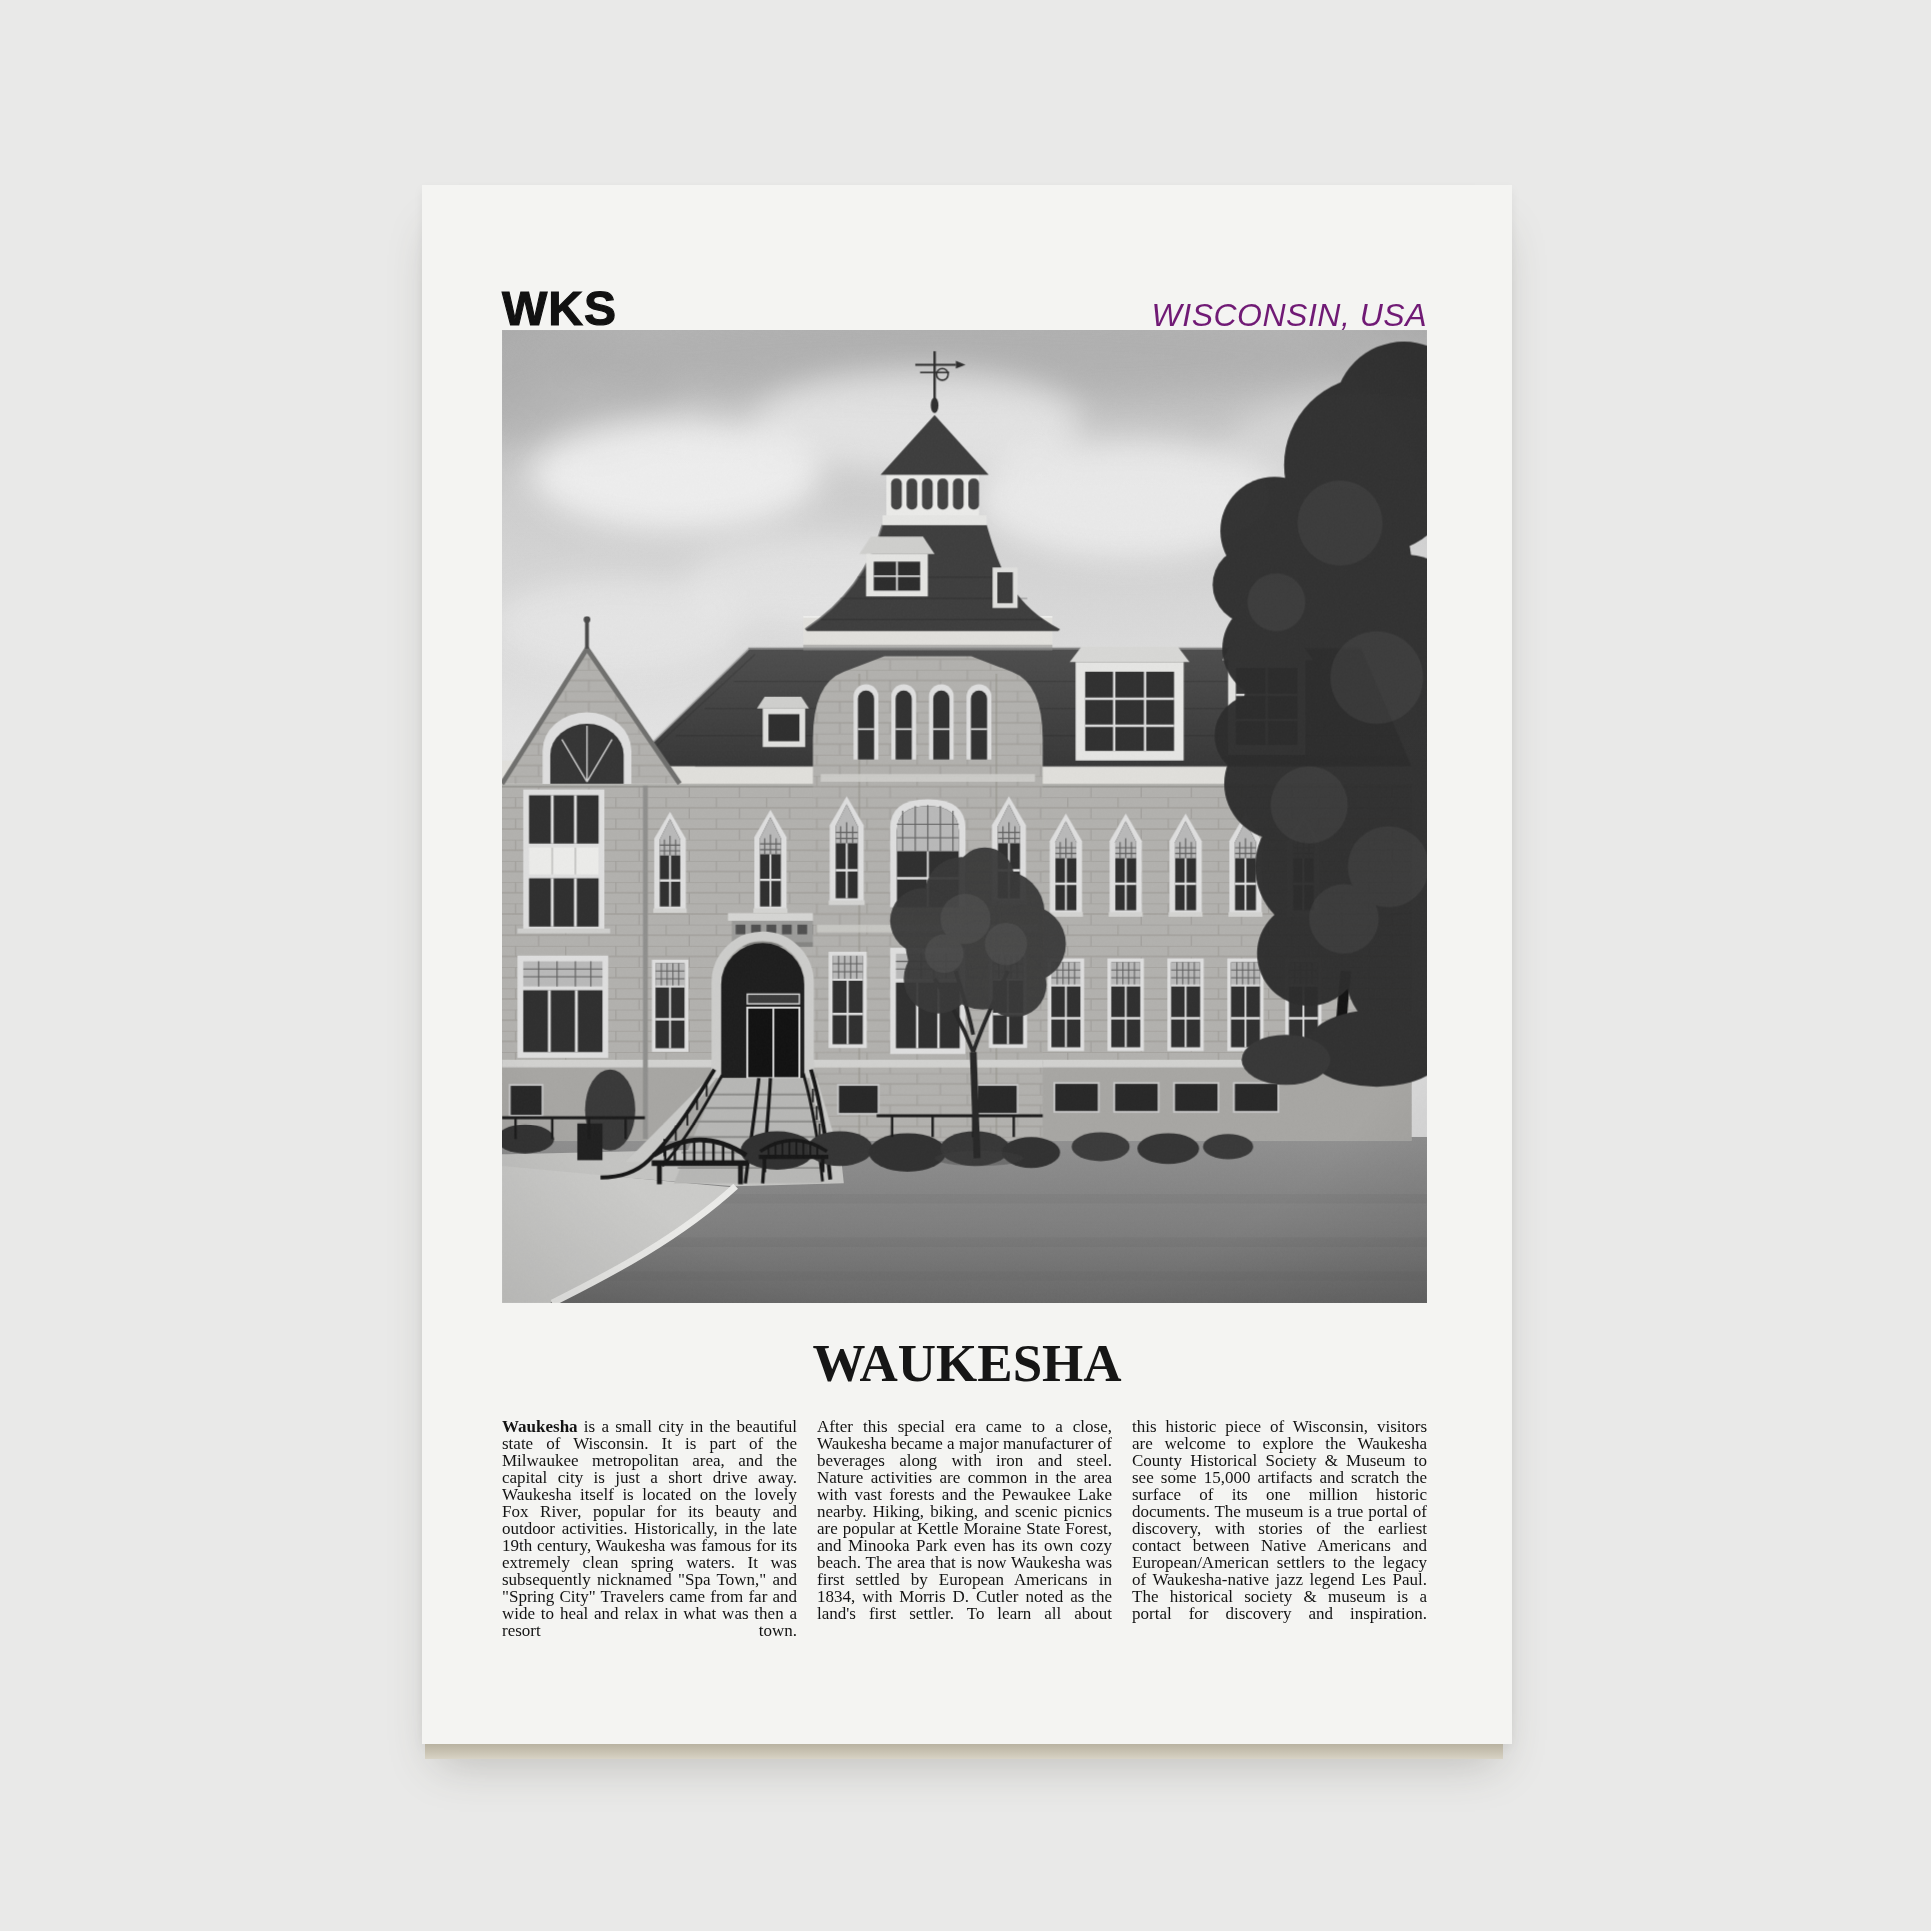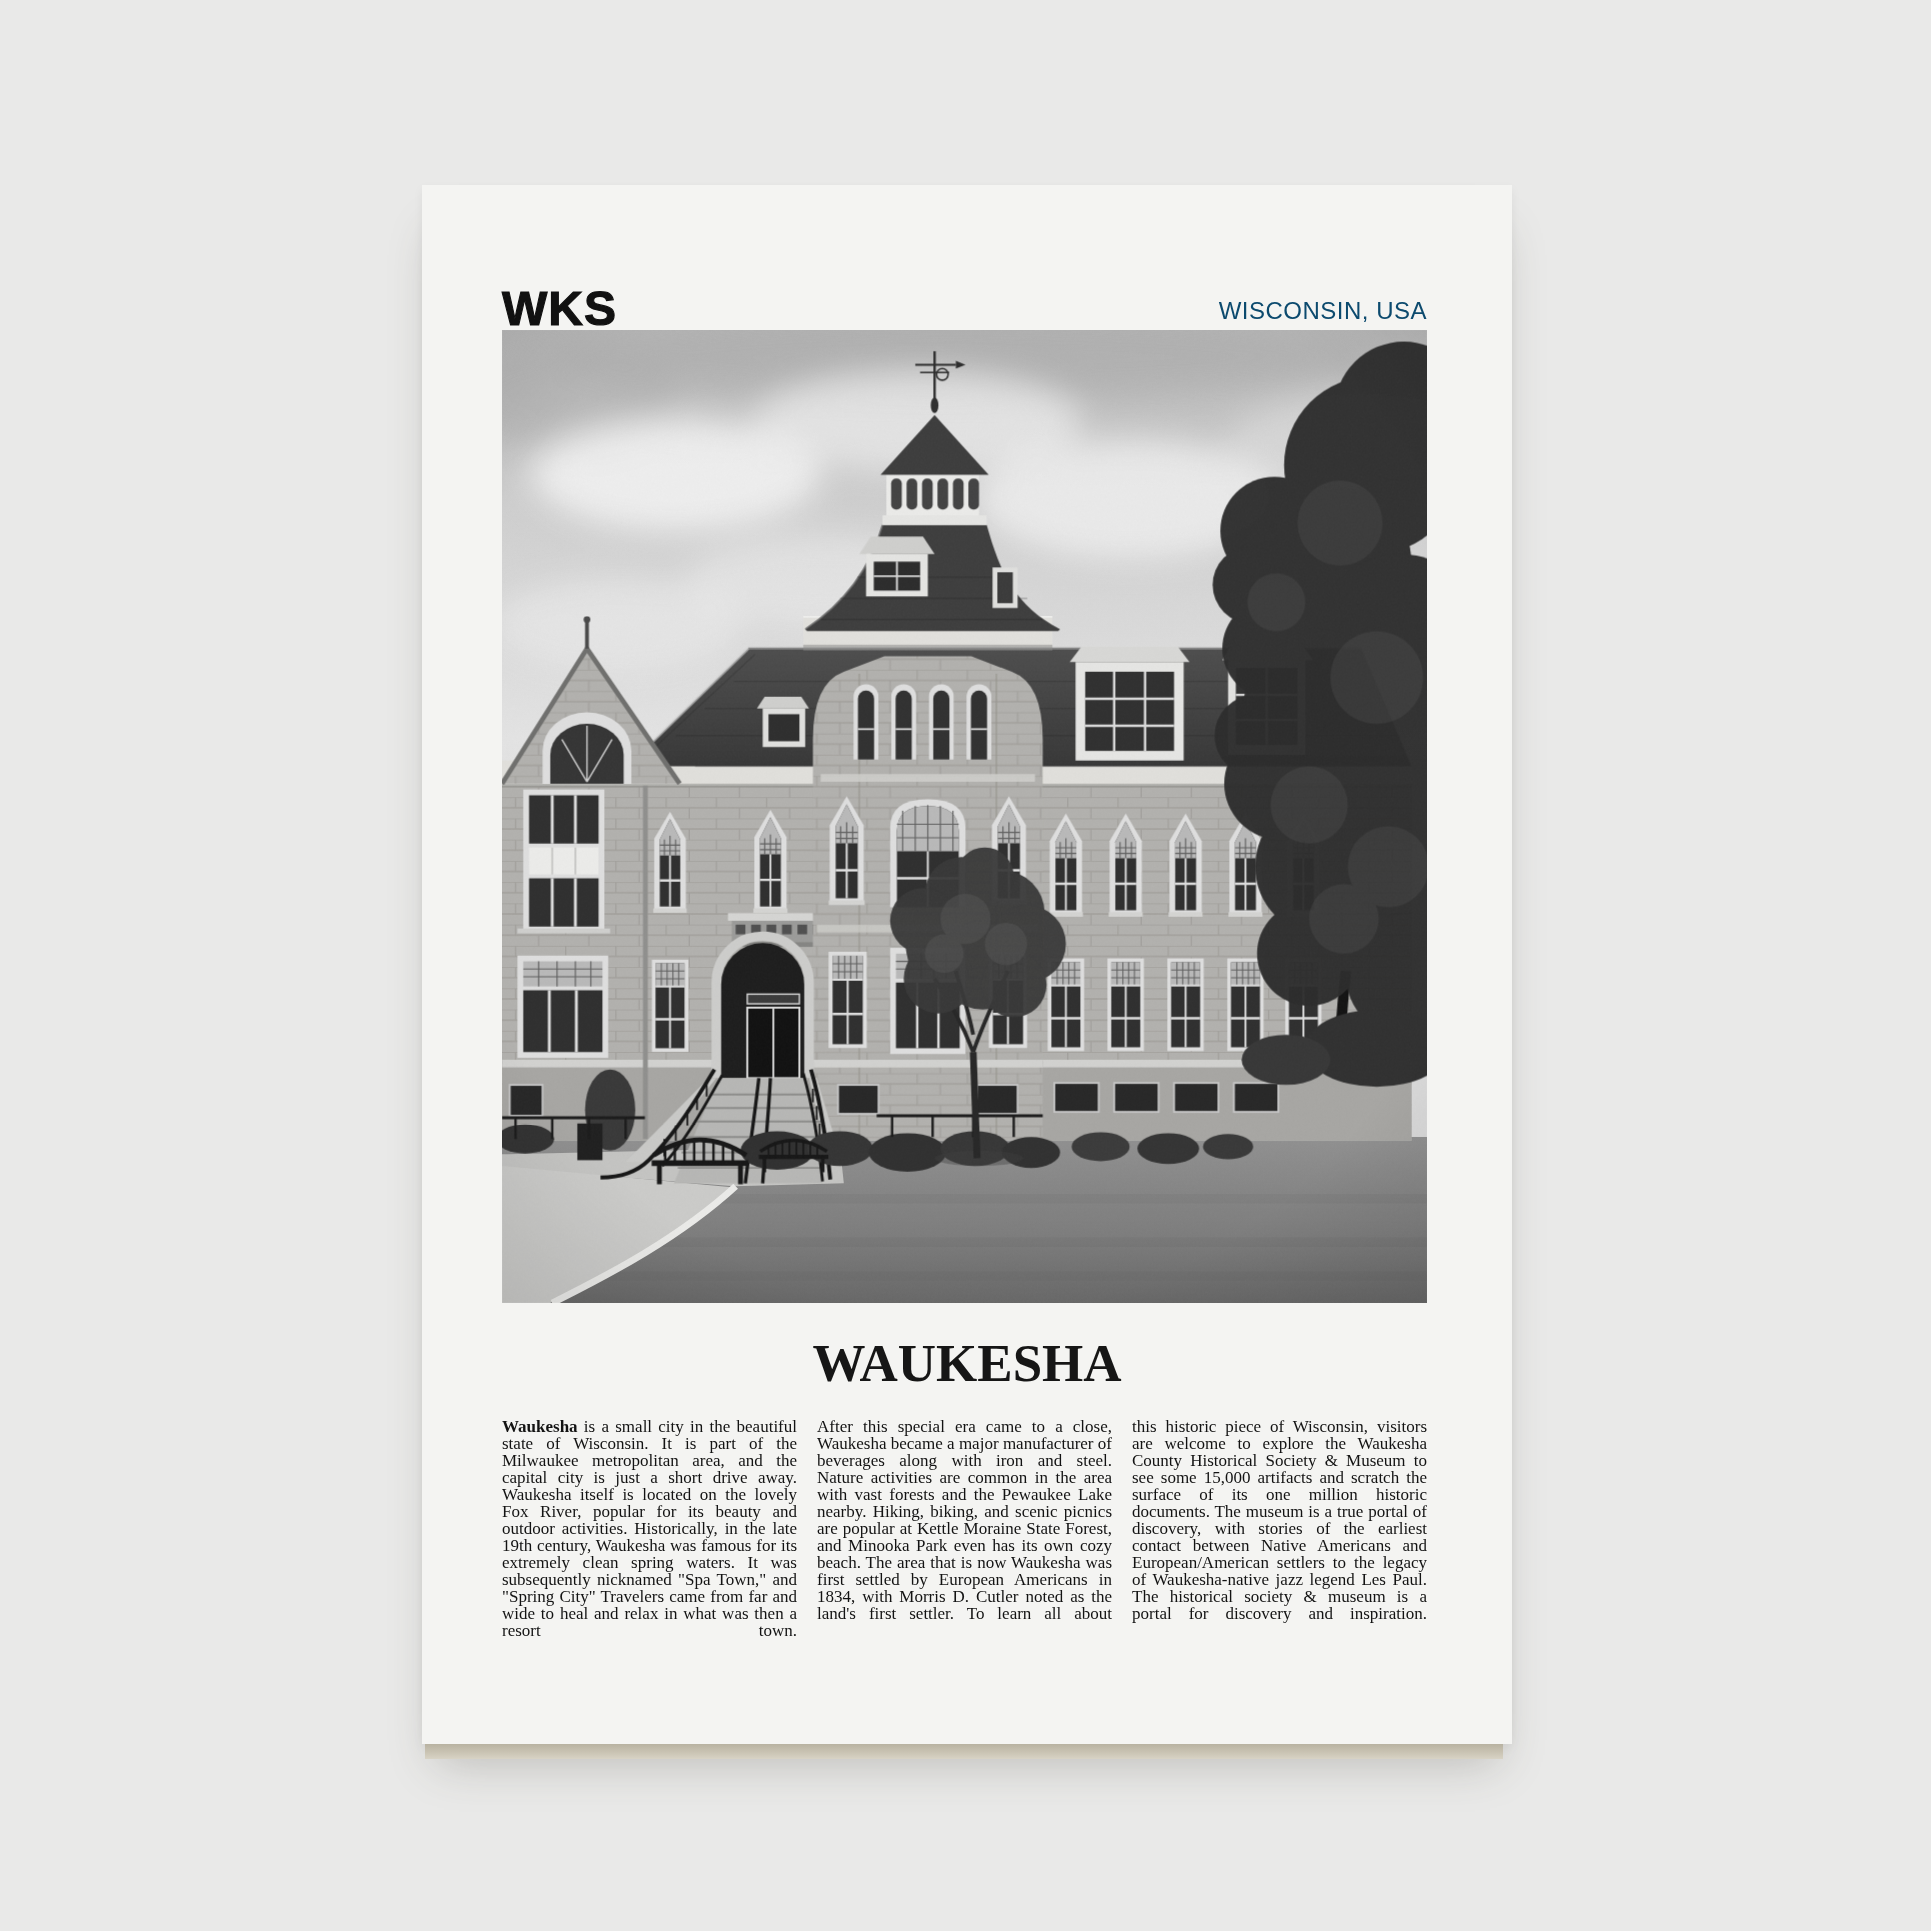--- a/index.html
+++ b/index.html
@@ -18,21 +18,21 @@
     background:linear-gradient(180deg,#b8b2a1,#cbc5b5 60%,#d8d3c5);
     filter:blur(0.6px);
   }
   .logo{
     position:absolute;left:80px;top:100px;
     font-size:48px;font-weight:700;line-height:1;letter-spacing:1px;color:#111;
     -webkit-text-stroke:1.1px #111;
   }
   .location{
     position:absolute;right:85px;top:114px;
-    font-size:24px;font-weight:400;line-height:1;letter-spacing:0.5px;color:#0c4a6e;
+    font-size:32px;font-weight:400;line-height:1;letter-spacing:0.5px;color:#701a75;font-style:italic;
   }
   .photo{
     position:absolute;left:80px;top:145px;width:925px;height:973px;margin:0;
     background:#d6d6d6;overflow:hidden;
   }
   .photo svg{display:block;width:100%;height:100%}
   .title{
     position:absolute;left:0;top:1152px;width:100%;margin:0;
     text-align:center;font-family:"Liberation Serif","DejaVu Serif",serif;
     font-weight:700;font-size:53px;line-height:1;letter-spacing:0;color:#161616;

